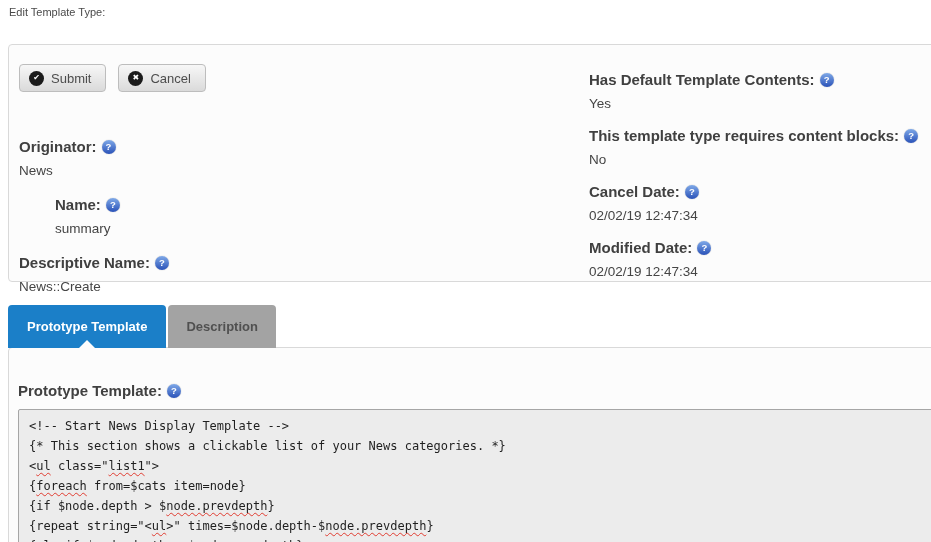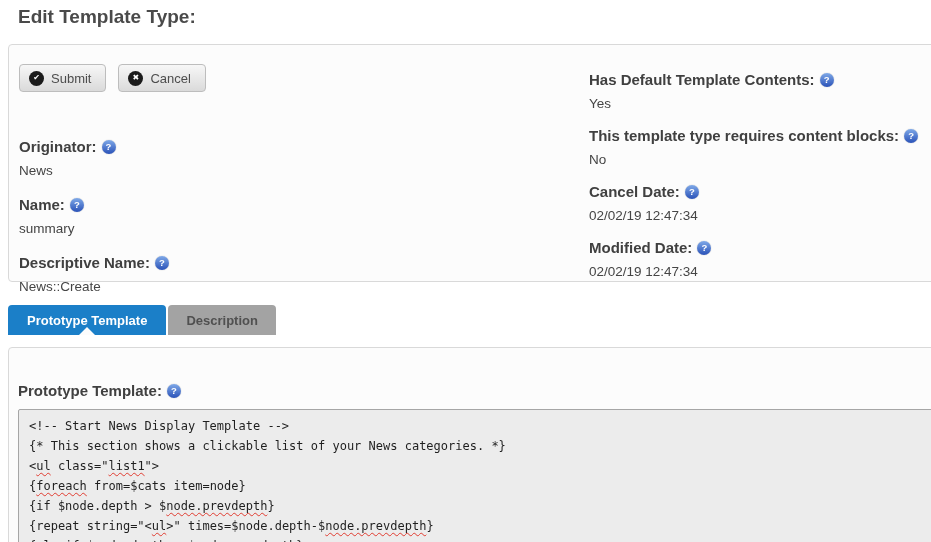--- a/index.html
+++ b/index.html
@@ -1,20 +1,20 @@
 <!DOCTYPE html>
 <html><head>
 <meta charset="utf-8">
 <style>
   * { margin:0; padding:0; box-sizing:border-box; }
   html,body { width:931px; height:542px; overflow:hidden; background:#ffffff;
     font-family:"Liberation Sans", sans-serif; color:#474747; }
   body { position:relative; }
 
-  .page-title { position:absolute; left:18px; top:6px; font-size:19px; font-weight:bold; color:#4a4a4a; }
+  .page-title { position:absolute; left:9px; top:6px; font-size:11px; font-weight:normal; color:#4a4a4a; }
 
   
   .panel { position:absolute; left:8px; background:#fcfcfc; border:1px solid #d9d9d9; border-radius:4px; }
   .panel-info { top:44px; width:945px; height:238px; }
   .panel-tabbed { top:347px; width:945px; height:220px; padding:34px 0 0 9px; }
 
   
   .btn-row { position:absolute; left:10px; top:19px; display:flex; gap:12px; }
   .btn { display:inline-flex; align-items:center; height:28px; padding:0 14px 0 9px;
     background:linear-gradient(#f7f7f7,#dadada); border:1px solid #bdbdbd; border-radius:4px;
@@ -30,21 +30,21 @@
   .col-left .field-first { margin-top:20px; }
   .field-label { font-size:15px; font-weight:bold; color:#404040; line-height:18px; }
   .field-value { font-size:13.5px; color:#454545; line-height:18px; margin-top:6px; }
   .help-icon { display:inline-flex; align-items:center; justify-content:center;
     width:14px; height:14px; border-radius:50%; margin-left:5px; vertical-align:2px;
     background:linear-gradient(#7fa9e8,#2a52b8); color:#ffffff; font-size:9.5px; font-weight:bold;
     box-shadow:0 0 1px rgba(0,0,0,.4); cursor:pointer; }
 
   
   .tabs { position:absolute; left:8px; top:305px; display:flex; gap:2px; z-index:2; }
-  .tab { height:30px; display:flex; align-items:center; padding:0 18px;
+  .tab { height:43px; display:flex; align-items:center; padding:0 18px;
     font-size:13px; font-weight:bold; border-radius:4px 4px 0 0; cursor:pointer; position:relative; }
   .tab-active { background:#1b7fc8; color:#ffffff; padding:0 19px; }
   .tab-active::after { content:""; position:absolute; left:50%; bottom:0; transform:translateX(-50%);
     border-left:8px solid transparent; border-right:8px solid transparent; border-bottom:8px solid #fcfcfc; }
   .tab-inactive { background:#a3a3a3; color:#505050; }
 
   
   .editor-label-row { margin-bottom:9px; }
   .code-box { width:935px; height:200px; background:#ececec; border:1px solid #a6a6a6;
     border-radius:2px; padding:6px 10px; overflow:hidden;
@@ -70,21 +70,21 @@
       <span class="btn-ico">✖</span>
       <span>Cancel</span>
     </button>
   </div>
 
   <div class="col-left">
     <div class="field field-first" style="margin-top:93px;">
       <div><span class="field-label">Originator:</span><span class="help-icon">?</span></div>
       <div class="field-value">News</div>
     </div>
-    <div class="field" style="margin-top:16px;">
+    <div class="field" style="margin-top:16px;margin-left:36px;">
       <div><span class="field-label">Name:</span><span class="help-icon">?</span></div>
       <div class="field-value">summary</div>
     </div>
     <div class="field" style="margin-top:16px;">
       <div><span class="field-label">Descriptive Name:</span><span class="help-icon">?</span></div>
       <div class="field-value">News::Create</div>
     </div>
   </div>
 
   <div class="col-right">

